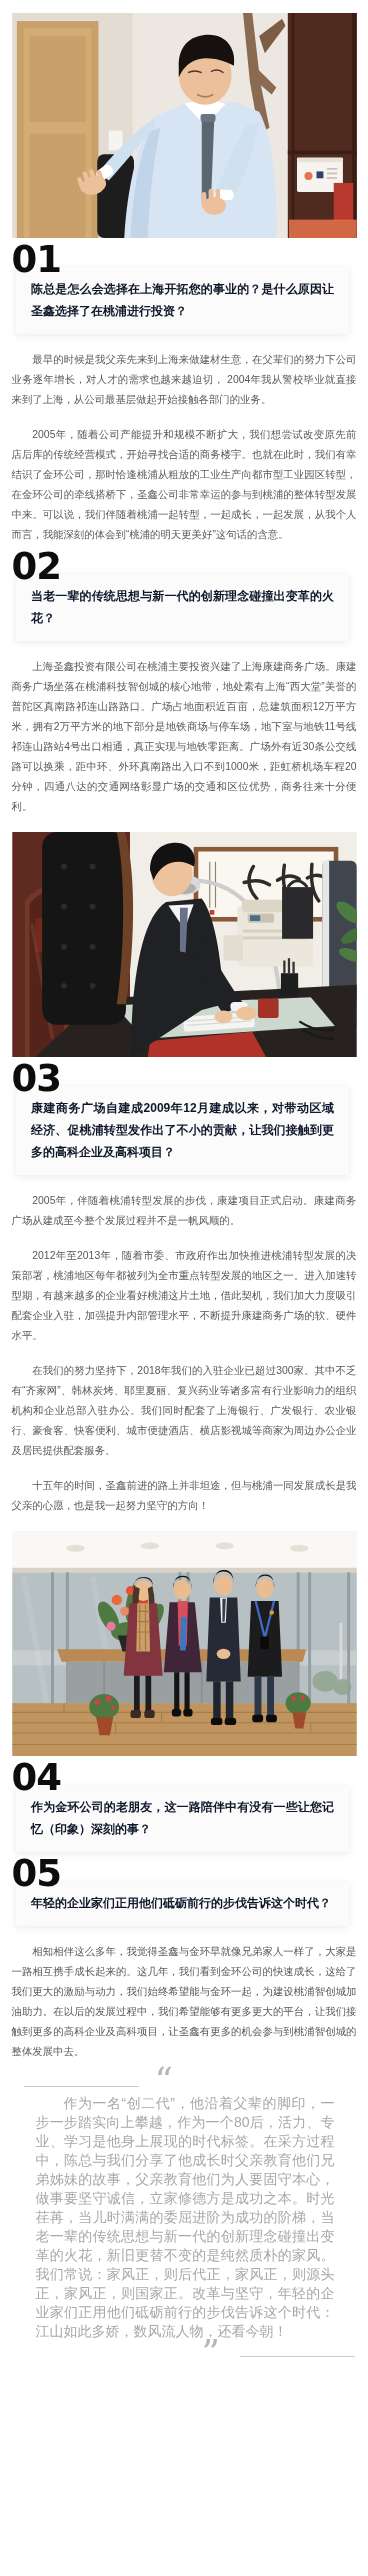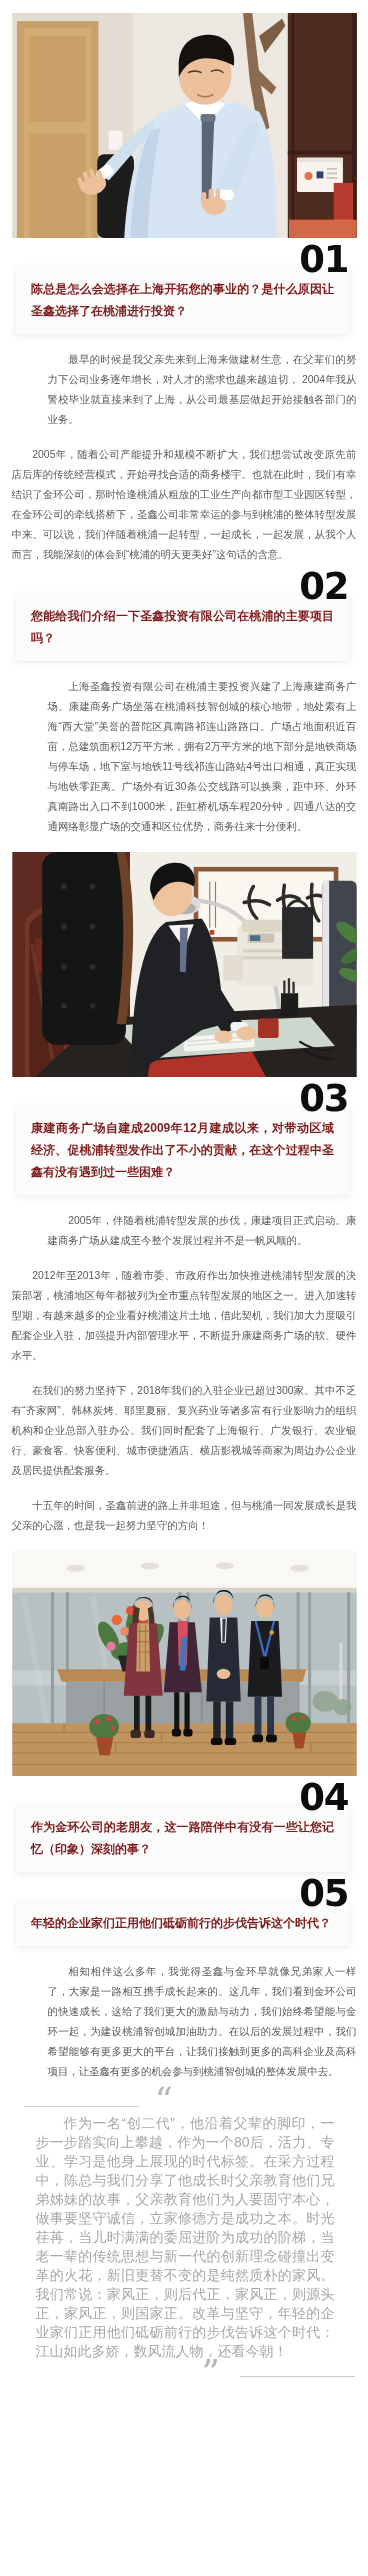--- a/index.html
+++ b/index.html
@@ -7,37 +7,37 @@
     width:368px;height:2576px;overflow:hidden;background:#ffffff;
     font-family:"Liberation Sans","DejaVu Sans",sans-serif;
     position:relative;margin:0 auto;
   }
   .page{padding:12.6px 11.5px 0;}
   .photo{width:345px;height:225px;display:block;overflow:hidden;position:relative;}
   .photo svg{display:block;}
   .ph2,.ph3{margin-top:15px;}
   .sec-num{
     margin-top:8px;position:relative;z-index:2;
-    text-align:right;padding-right:8px;
+    text-align:left;padding-right:8px;
     font-size:37px;line-height:28px;font-weight:900;color:#0d0d0d;
     letter-spacing:-1.1px;font-family:"DejaVu Sans","Liberation Sans",sans-serif;
   }
   .qbox{
     position:relative;z-index:1;margin:-7px 7.5px 0 4.6px;
     background:#fbfbfb;
     box-shadow:0 2.3px 8px rgba(0,0,0,.08),0 0 1.2px rgba(0,0,0,.04);
     padding:11.5px 15px;
-    font-size:12px;font-weight:700;color:#7f1d1d;line-height:22px;
+    font-size:12px;font-weight:700;color:#0f172a;line-height:22px;
     text-align:justify;
   }
   .ans{
     margin:15px 0 0;font-size:10.4px;color:#595959;line-height:20px;
     text-align:justify;text-indent:2em;
   }
-  .ans.first{margin-top:16px;margin-left:36px;}
+  .ans.first{margin-top:16px;}
   .quote-head{margin-top:9.2px;position:relative;height:21px;}
   .qh-line{position:absolute;left:12.6px;top:15px;width:115px;height:0.6px;background:#c9c9c9;}
   .qh-mark{position:absolute;left:143px;top:-8px;font-size:36px;color:#b5b5b5;
            font-family:"DejaVu Serif","Liberation Serif",serif;line-height:36px;}
   .quote-body{
     margin:2.3px 22px 0 24px;font-size:14px;color:#a8a8a8;line-height:19px;
     text-align:justify;text-indent:2em;
   }
   .quote-foot{position:relative;height:24px;}
   .qf-mark{position:absolute;left:190px;top:-5.7px;font-size:36px;color:#b5b5b5;
@@ -115,21 +115,21 @@
         </g>
       </svg>
     </div>
 
     <div class="sec-num">01</div>
     <div class="qbox">陈总是怎么会选择在上海开拓您的事业的？是什么原因让圣鑫选择了在桃浦进行投资？</div>
     <p class="ans first">最早的时候是我父亲先来到上海来做建材生意，在父辈们的努力下公司业务逐年增长，对人才的需求也越来越迫切， 2004年我从警校毕业就直接来到了上海，从公司最基层做起开始接触各部门的业务。</p>
     <p class="ans">2005年，随着公司产能提升和规模不断扩大，我们想尝试改变原先前店后库的传统经营模式，开始寻找合适的商务楼宇。也就在此时，我们有幸结识了金环公司，那时恰逢桃浦从粗放的工业生产向都市型工业园区转型，在金环公司的牵线搭桥下，圣鑫公司非常幸运的参与到桃浦的整体转型发展中来。可以说，我们伴随着桃浦一起转型，一起成长，一起发展，从我个人而言，我能深刻的体会到“桃浦的明天更美好”这句话的含意。</p>
 
     <div class="sec-num">02</div>
-    <div class="qbox">您能给我们介绍一下圣鑫投资有限公司在桃浦的主要项目吗？</div>
+    <div class="qbox">当老一辈的传统思想与新一代的创新理念碰撞出变革的火花？</div>
     <p class="ans first">上海圣鑫投资有限公司在桃浦主要投资兴建了上海康建商务广场。康建商务广场坐落在桃浦科技智创城的核心地带，地处素有上海“西大堂”美誉的普陀区真南路祁连山路路口。广场占地面积近百亩，总建筑面积12万平方米，拥有2万平方米的地下部分是地铁商场与停车场，地下室与地铁11号线祁连山路站4号出口相通，真正实现与地铁零距离。广场外有近30条公交线路可以换乘，距中环、外环真南路出入口不到1000米，距虹桥机场车程20分钟，四通八达的交通网络彰显广场的交通和区位优势，商务往来十分便利。</p>
 
     <div class="photo ph2">
       <svg width="345" height="225" viewBox="0 0 600 392">
         <rect x="0" y="0" width="600" height="392" fill="#f1ede7"></rect>
         <g>
           <rect x="0" y="0" width="205" height="392" fill="#5f2a20"></rect>
           <path d="M22,392 L22,120 Q60,70 98,120 L98,392 Z" fill="#6e namely" opacity="0"></path>
           <path d="M22,392 L22,120 Q60,72 98,120 L98,392 Z" fill="#733628"></path>
           <path d="M108,392 L108,120 Q146,72 184,120 L184,392 Z" fill="#733628"></path>
@@ -227,21 +227,21 @@
           <path d="M240,66 C240,26 272,14 296,20 C316,26 322,48 316,60 C294,46 262,48 246,84 Z" fill="#121212"></path>
           <path d="M330,180 C356,230 382,272 402,298 L368,318 C346,286 326,240 316,206 Z" fill="#1f2125"></path>
           <rect x="380" y="296" width="30" height="16" rx="7" fill="#f4f4f4"></rect>
           <ellipse cx="408" cy="316" rx="18" ry="12" fill="#ecc39c"></ellipse>
           <ellipse cx="368" cy="322" rx="16" ry="11" fill="#ecc39c"></ellipse>
         </g>
       </svg>
     </div>
 
     <div class="sec-num">03</div>
-    <div class="qbox">康建商务广场自建成2009年12月建成以来，对带动区域经济、促桃浦转型发作出了不小的贡献，在这个过程中圣鑫有没有遇到过一些困难？</div>
+    <div class="qbox">康建商务广场自建成2009年12月建成以来，对带动区域经济、促桃浦转型发作出了不小的贡献，让我们接触到更多的高科企业及高科项目？</div>
     <p class="ans first">2005年，伴随着桃浦转型发展的步伐，康建项目正式启动。康建商务广场从建成至今整个发展过程并不是一帆风顺的。</p>
     <p class="ans">2012年至2013年，随着市委、市政府作出加快推进桃浦转型发展的决策部署，桃浦地区每年都被列为全市重点转型发展的地区之一。进入加速转型期，有越来越多的企业看好桃浦这片土地，借此契机，我们加大力度吸引配套企业入驻，加强提升内部管理水平，不断提升康建商务广场的软、硬件水平。</p>
     <p class="ans">在我们的努力坚持下，2018年我们的入驻企业已超过300家。其中不乏有“齐家网”、韩林炭烤、耶里夏丽、复兴药业等诸多富有行业影响力的组织机构和企业总部入驻办公。我们同时配套了上海银行、广发银行、农业银行、豪食客、快客便利、城市便捷酒店、横店影视城等商家为周边办公企业及居民提供配套服务。</p>
     <p class="ans">十五年的时间，圣鑫前进的路上并非坦途，但与桃浦一同发展成长是我父亲的心愿，也是我一起努力坚守的方向！</p>
 
     <div class="photo ph3">
       <svg width="345" height="225" viewBox="0 0 600 392">
         <rect x="0" y="0" width="600" height="392" fill="#f6f3ef"></rect>
         <rect x="0" y="0" width="600" height="68" fill="#faf8f5"></rect>
         <g fill="#e4dfd7">

